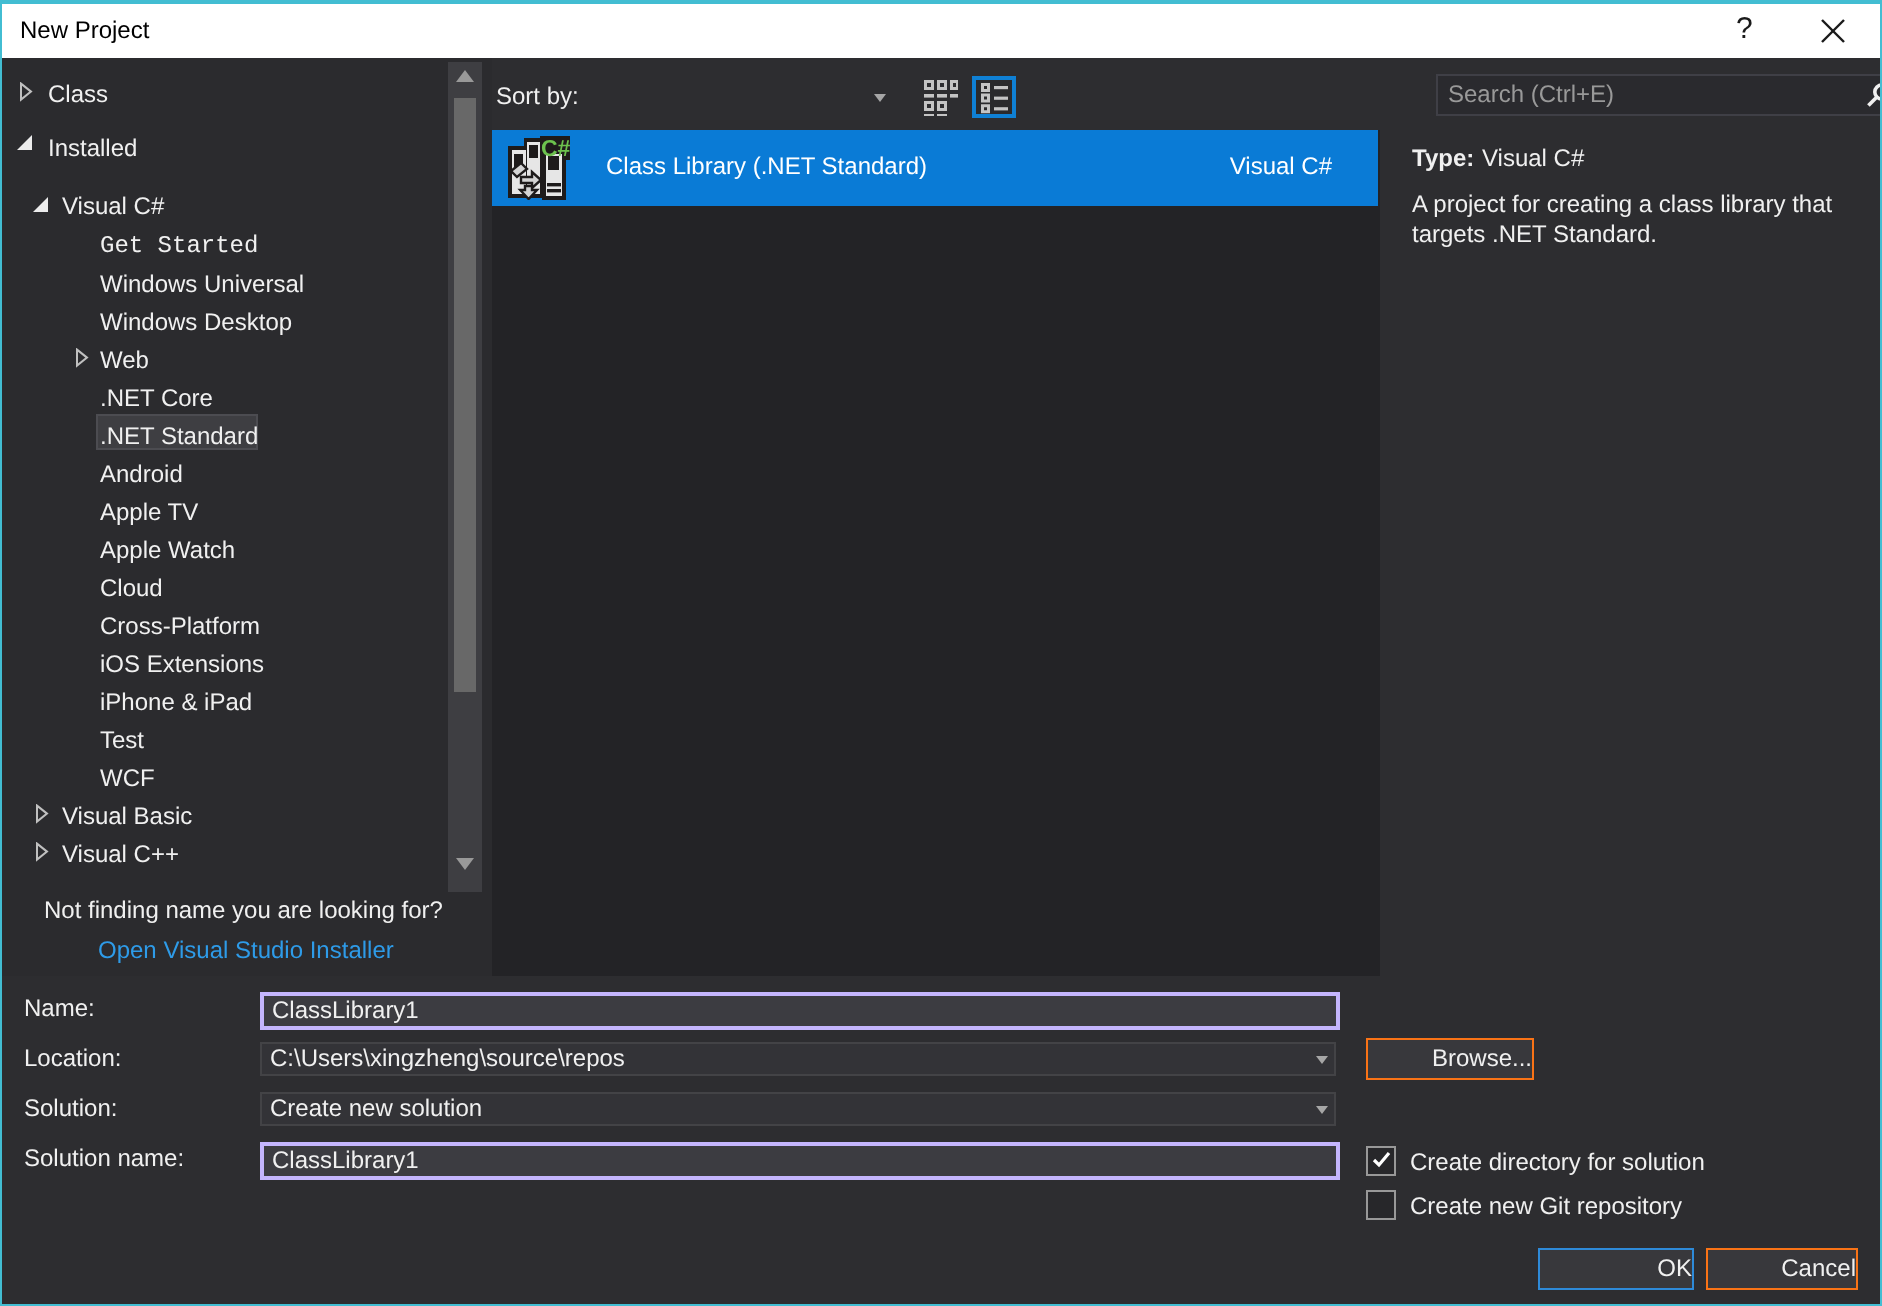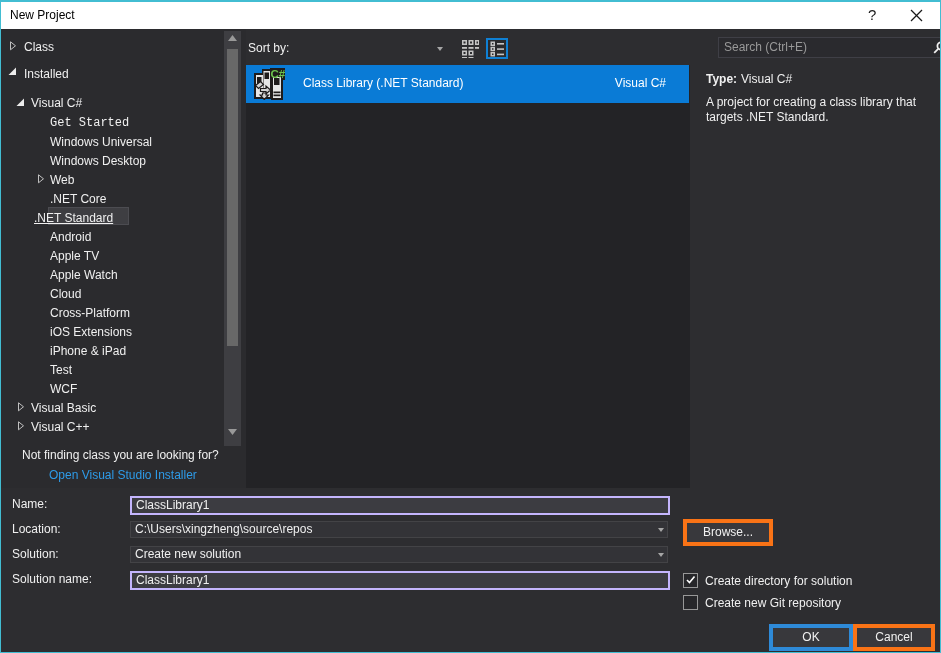--- a/index.html
+++ b/index.html
@@ -14,21 +14,21 @@
   .b-bot{left:0;top:652px;width:941px;height:1px;background:#42bdd2;}
   
   #title{left:1px;top:2px;width:939px;height:27px;background:#ffffff;color:#000;}
   
   #tree{left:1px;top:29px;width:245px;height:459px;background:#2b2b2e;}
   #list{left:246px;top:65px;width:444px;height:423px;background:#232326;}
   .caret{position:absolute;width:0;height:0;border-left:3.5px solid transparent;border-right:3.5px solid transparent;border-top:4px solid #a6a6a6;}
   .field{position:absolute;height:15px;line-height:15px;padding-left:4px;color:#f0f0f0;white-space:nowrap;}
   .tbox{background:#3c3c41;border:2px solid #c4b5fd;}
   .cbox{background:#333337;border:1px solid #434346;}
-  .btn{position:absolute;background:#38383c;border:4px solid #f97316;color:#f0f0f0;text-align:center;}
+  .btn{position:absolute;background:#38383c;border:1px solid #f97316;color:#f0f0f0;text-align:right;}
   .chk{position:absolute;width:13px;height:13px;background:#27272a;border:1px solid #989898;}
 </style>
 </head>
 <body>
 <div id="win">
 
   <div class="abs" id="title">
     <div class="lbl" style="left:9px;top:6px;color:#000;">New Project</div>
     <div class="lbl" style="left:867px;top:5px;color:#1a1a1a;font-size:15px;">?</div>
     <svg class="abs" style="left:909px;top:7px;" width="13" height="13">
@@ -54,21 +54,21 @@
   <div class="lbl" style="left:31px;top:96px;">Visual C#</div>
   <div class="lbl" style="left:50px;top:116px;font-family:Liberation Mono, monospace;">Get Started</div>
   <div class="lbl" style="left:50px;top:135px;">Windows Universal</div>
   <div class="lbl" style="left:50px;top:154px;">Windows Desktop</div>
   <svg class="abs" style="left:37px;top:174px;" width="8" height="10">
       <polygon points="1.5,0.8 6.5,4.8 1.5,8.8" fill="none" stroke="#c0c0c0" stroke-width="1"></polygon>
     </svg>
   <div class="lbl" style="left:50px;top:173px;">Web</div>
   <div class="lbl" style="left:50px;top:192px;">.NET Core</div>
   <div class="abs" style="left:48px;top:207px;width:81px;height:18px;background:#3e3e42;border:1px solid #4c4c51;box-sizing:border-box;"></div>
-  <div class="lbl" style="left:34px;top:211px;text-decoration:underline;">.NET Standard</div>
+  <div class="lbl" style="left:50px;top:211px;">.NET Standard</div>
   <div class="lbl" style="left:50px;top:230px;">Android</div>
   <div class="lbl" style="left:50px;top:249px;">Apple TV</div>
   <div class="lbl" style="left:50px;top:268px;">Apple Watch</div>
   <div class="lbl" style="left:50px;top:287px;">Cloud</div>
   <div class="lbl" style="left:50px;top:306px;">Cross-Platform</div>
   <div class="lbl" style="left:50px;top:325px;">iOS Extensions</div>
   <div class="lbl" style="left:50px;top:344px;">iPhone &amp; iPad</div>
   <div class="lbl" style="left:50px;top:363px;">Test</div>
   <div class="lbl" style="left:50px;top:382px;">WCF</div>
   <svg class="abs" style="left:17px;top:402px;" width="8" height="10">
@@ -82,21 +82,21 @@
 
   <div class="abs" style="left:224px;top:31px;width:17px;height:415px;background:#3e3e42;"></div>
   <svg class="abs" style="left:228px;top:35px;" width="9" height="6">
       <polygon points="4.5,0 9,6 0,6" fill="#999999"></polygon>
     </svg>
   <div class="abs" style="left:227px;top:49px;width:11px;height:297px;background:#686868;"></div>
   <svg class="abs" style="left:228px;top:429px;" width="9" height="6">
       <polygon points="0,0 9,0 4.5,6" fill="#999999"></polygon>
     </svg>
 
-  <div class="lbl" style="left:22px;top:448px;">Not finding class you are looking for?</div>
+  <div class="lbl" style="left:22px;top:448px;">Not finding name you are looking for?</div>
   <div class="lbl" style="left:49px;top:468px;color:#2e9be8;">Open Visual Studio Installer</div>
 
   <div class="lbl" style="left:248px;top:41px;">Sort by:</div>
   <div class="caret" style="left:437px;top:47px;"></div>
   <svg class="abs" style="left:462px;top:40px;" width="17" height="18">
     <g fill="#c4c4c4">
       <path d="M0,0h5v5h-5z M1.5,1.5v2h2v-2z" fill-rule="evenodd"></path>
       <path d="M6.5,0h5v5h-5z M8,1.5v2h2v-2z" fill-rule="evenodd"></path>
       <path d="M13,0h4v5h-4z M14.5,1.5v2h1.5v-2z" fill-rule="evenodd"></path>
       <rect x="0" y="7" width="5" height="1.8"></rect>

